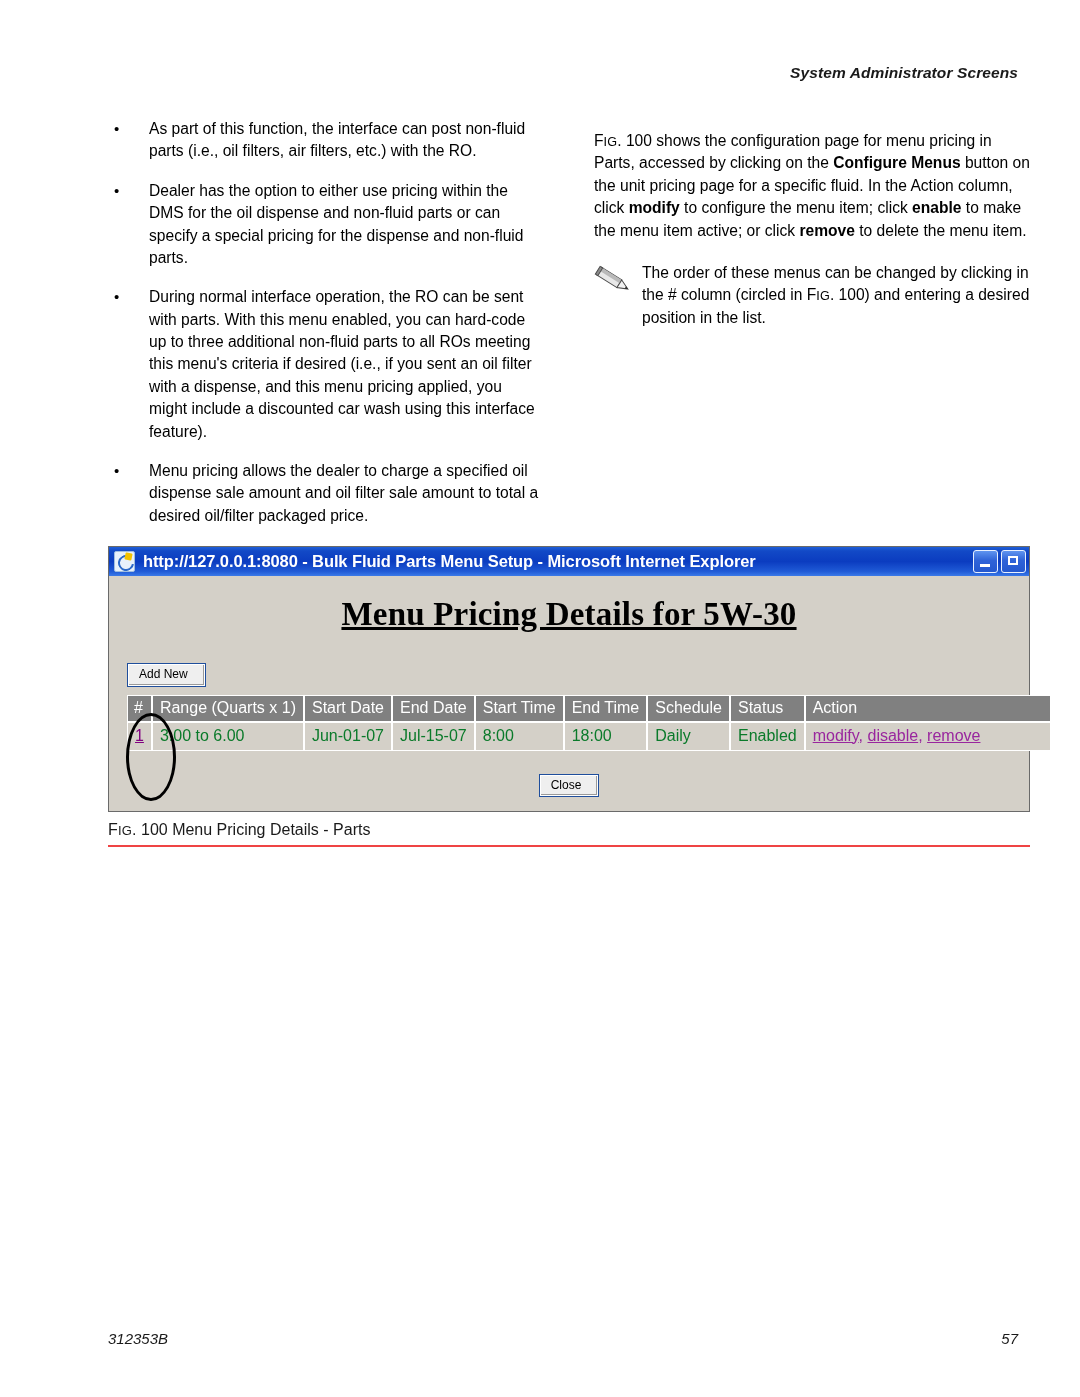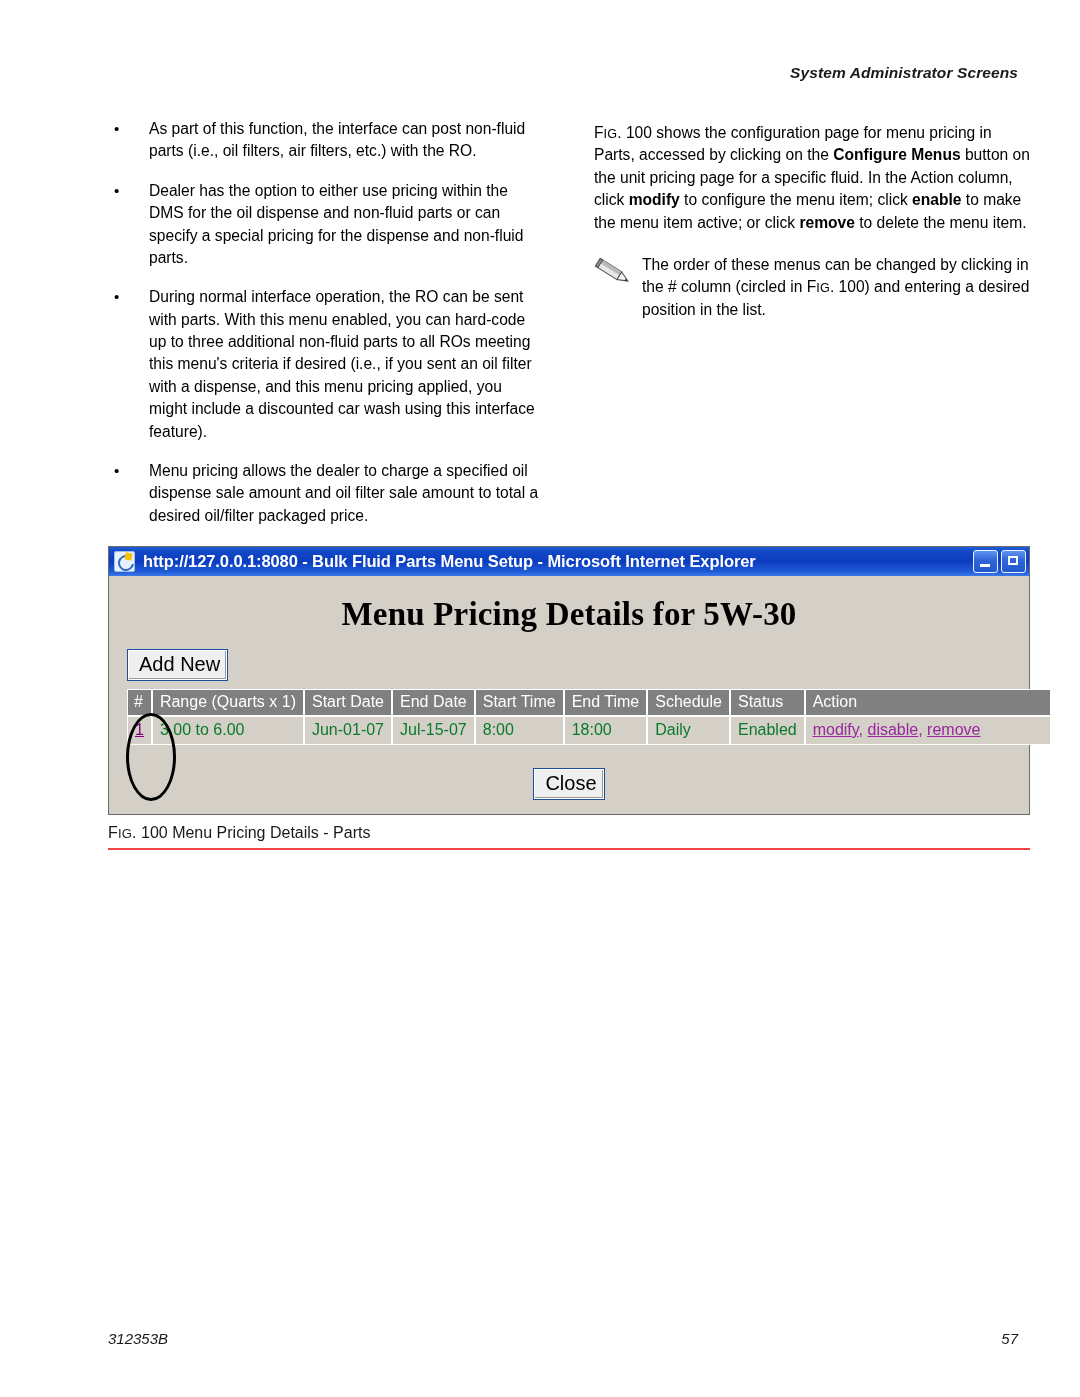--- a/index.html
+++ b/index.html
@@ -54,21 +54,21 @@
     position: absolute;
     left: 6px;
     top: 0px;
     font-size: 15px;
     line-height: 1.435;
   }
 
   .para {
     font-size: 15.6px;
     line-height: 1.435;
-    margin: 4px 0 17px 0;
+    margin: 12px 0 17px 0;
   }
   .para:last-child { margin-bottom: 0; }
   .para b { font-weight: 700; }
   .smallcap { font-size: 12.6px; letter-spacing: .2px; }
 
   
   .note-block {
     position: relative;
     margin-top: 20px;
     padding-left: 48px;
@@ -171,32 +171,33 @@
   .page-body {
     background: #d4d0c8;
     padding: 12px 14px 14px 14px;
   }
   .page-heading {
     text-align: center;
     font-family: "Liberation Serif", serif;
     font-weight: 700;
     font-size: 33px;
     letter-spacing: .2px;
-    margin: 8px 0 16px 0;
+    margin: 8px 0 30px 0;
     color: #000000;
+    text-decoration: underline;
   }
 
   .win-button {
     display: inline-block;
     background: #efefef;
     border: 1px solid #1f4e9c;
     box-shadow: inset 0 0 0 1px #ffffff, inset -2px -2px 0 0 #9a9a9a;
-    padding: 4px 7px 5px 11px;
+    padding: 4px 17px 5px 11px;
     font-family: "Liberation Sans", sans-serif;
-    font-size: 20px;
+    font-size: 12px;
     color: #000000;
     line-height: 1.05;
     cursor: pointer;
   }
 
   .add-new-wrap { margin: 0 0 8px 4px; }
 
   
   .data-table {
     border-collapse: collapse;

